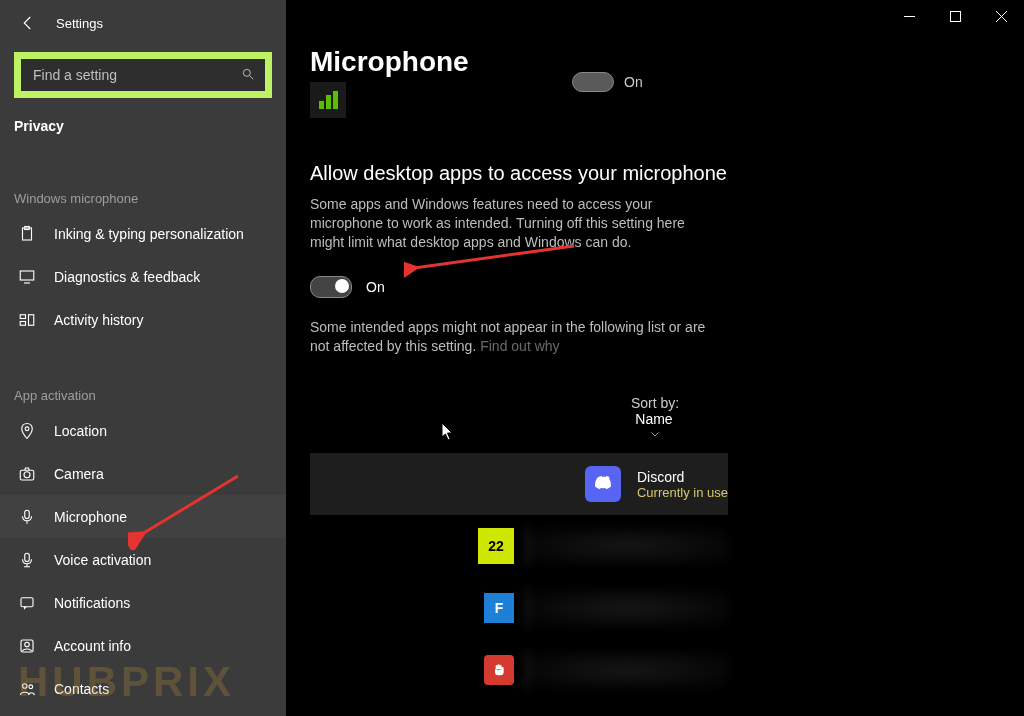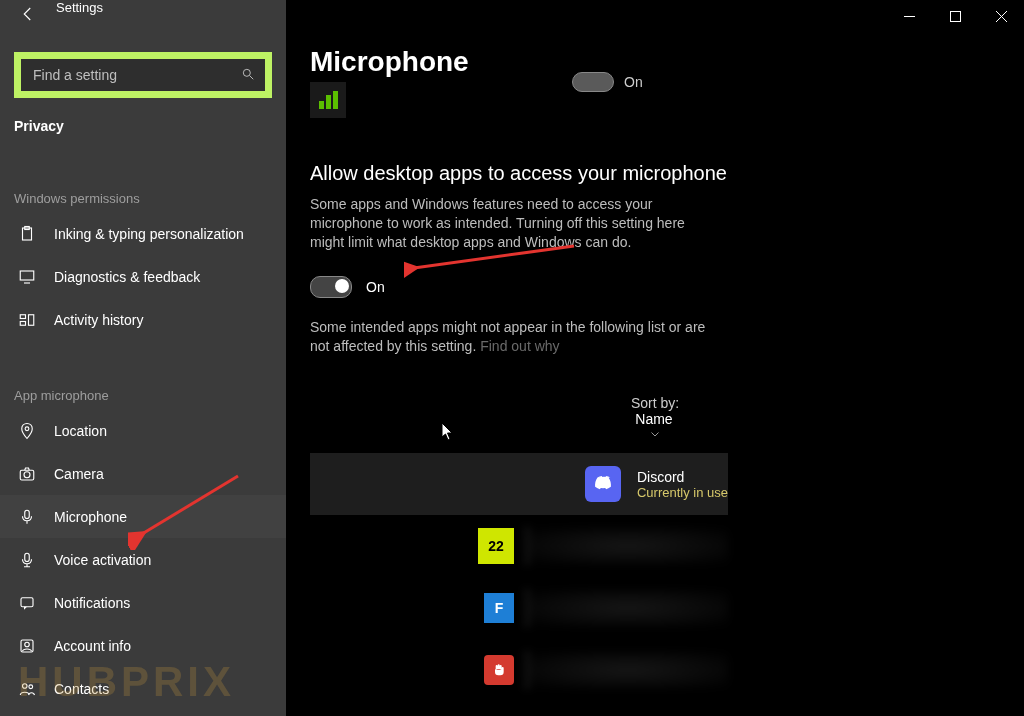--- a/index.html
+++ b/index.html
@@ -50,20 +50,21 @@
     flex: 0 0 286px;
     background: #3b3b3b;
     height: 100%;
     overflow: hidden;
     box-sizing: border-box;
     padding-top: 0;
     position: relative;
   }
   .sidebar-header {
     display: flex;
+    align-items: center;
     height: 46px;
     padding-left: 14px;
     color: #fff;
     font-size: 13px;
   }
   .back-btn {
     width: 28px;
     height: 28px;
     display: flex;
     align-items: center;
@@ -362,21 +363,21 @@
               <circle cx="10" cy="10" r="6"></circle>
               <path d="M15 15 L21 21"></path>
             </svg>
         </span>
       </div>
 
       <div class="cat-label">Privacy</div>
 
       <div class="gap"></div>
 
-      <div class="group-label">Windows permissions</div>
+      <div class="group-label">Windows microphone</div>
 
       <div class="nav-item">
         <span class="icon">
           <svg class="stroke-icon" width="18" height="18" viewBox="0 0 24 24">
               <rect x="6" y="4" width="12" height="16"></rect>
               <rect x="9" y="2" width="6" height="4"></rect>
             </svg>
         </span>
         <span>Inking &amp; typing personalization</span>
       </div>
@@ -394,21 +395,21 @@
           <svg class="stroke-icon" width="18" height="18" viewBox="0 0 24 24">
               <rect x="3" y="5" width="7" height="5"></rect>
               <rect x="3" y="14" width="7" height="5"></rect>
               <rect x="14" y="5" width="7" height="14"></rect>
             </svg>
         </span>
         <span>Activity history</span>
       </div>
 
       <div class="gap"></div>
-      <div class="group-label">App microphone</div>
+      <div class="group-label">App activation</div>
 
       <div class="nav-item">
         <span class="icon">
           <svg class="stroke-icon" width="18" height="18" viewBox="0 0 24 24">
               <path d="M12 2 C8 2 5 5 5 9 C5 14 12 22 12 22 C12 22 19 14 19 9 C19 5 16 2 12 2 Z"></path>
               <circle cx="12" cy="9" r="2.5"></circle>
             </svg>
         </span>
         <span>Location</span>
       </div>

